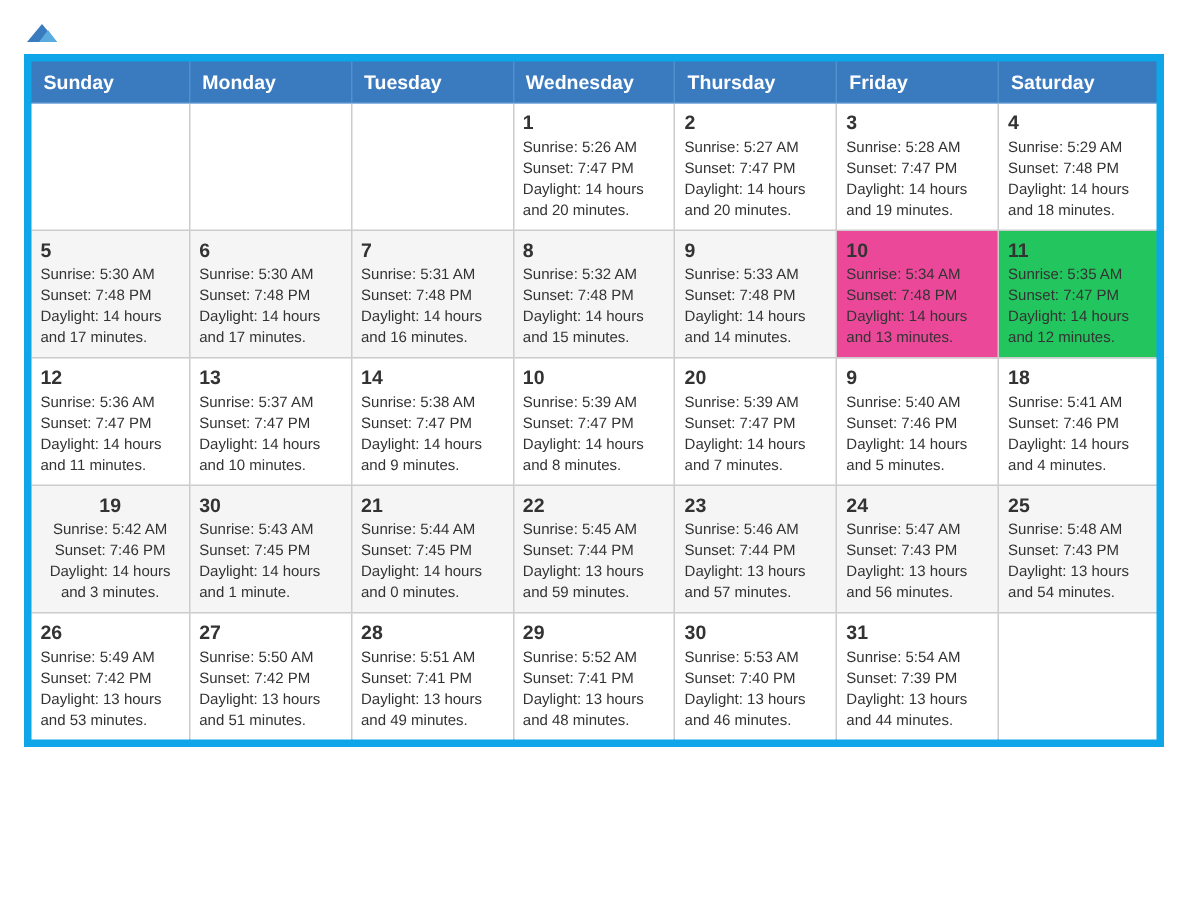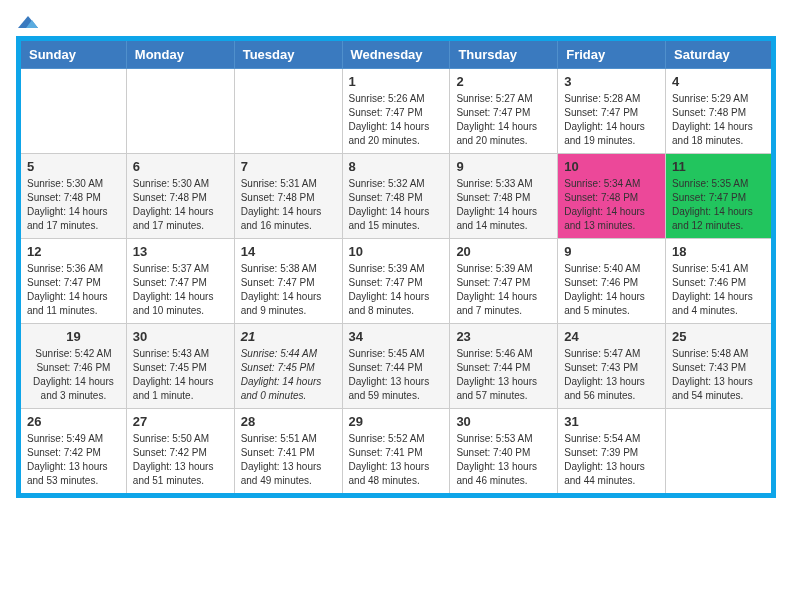--- a/index.html
+++ b/index.html
@@ -202,26 +202,26 @@
       </tr>
       <tr>
         <td style="background: rgb(245, 245, 245); text-align: center;">
           <div class="day-num">19</div>
           <div class="day-info">Sunrise: 5:42 AM<br>Sunset: 7:46 PM<br>Daylight: 14 hours<br>and 3 minutes.</div>
         </td>
         <td style="background: rgb(245, 245, 245);">
           <div class="day-num">30</div>
           <div class="day-info">Sunrise: 5:43 AM<br>Sunset: 7:45 PM<br>Daylight: 14 hours<br>and 1 minute.</div>
         </td>
-        <td style="background: rgb(245, 245, 245); font-style: italic;">
+        <td style="background: rgb(245, 245, 245);">
           <div class="day-num">21</div>
           <div class="day-info">Sunrise: 5:44 AM<br>Sunset: 7:45 PM<br>Daylight: 14 hours<br>and 0 minutes.</div>
         </td>
         <td style="background: rgb(245, 245, 245);">
-          <div class="day-num">34</div>
+          <div class="day-num">22</div>
           <div class="day-info">Sunrise: 5:45 AM<br>Sunset: 7:44 PM<br>Daylight: 13 hours<br>and 59 minutes.</div>
         </td>
         <td style="background: rgb(245, 245, 245); margin-top: 28px;">
           <div class="day-num">23</div>
           <div class="day-info">Sunrise: 5:46 AM<br>Sunset: 7:44 PM<br>Daylight: 13 hours<br>and 57 minutes.</div>
         </td>
         <td style="background: rgb(245, 245, 245); margin-top: 44px;">
           <div class="day-num">24</div>
           <div class="day-info">Sunrise: 5:47 AM<br>Sunset: 7:43 PM<br>Daylight: 13 hours<br>and 56 minutes.</div>
         </td>

